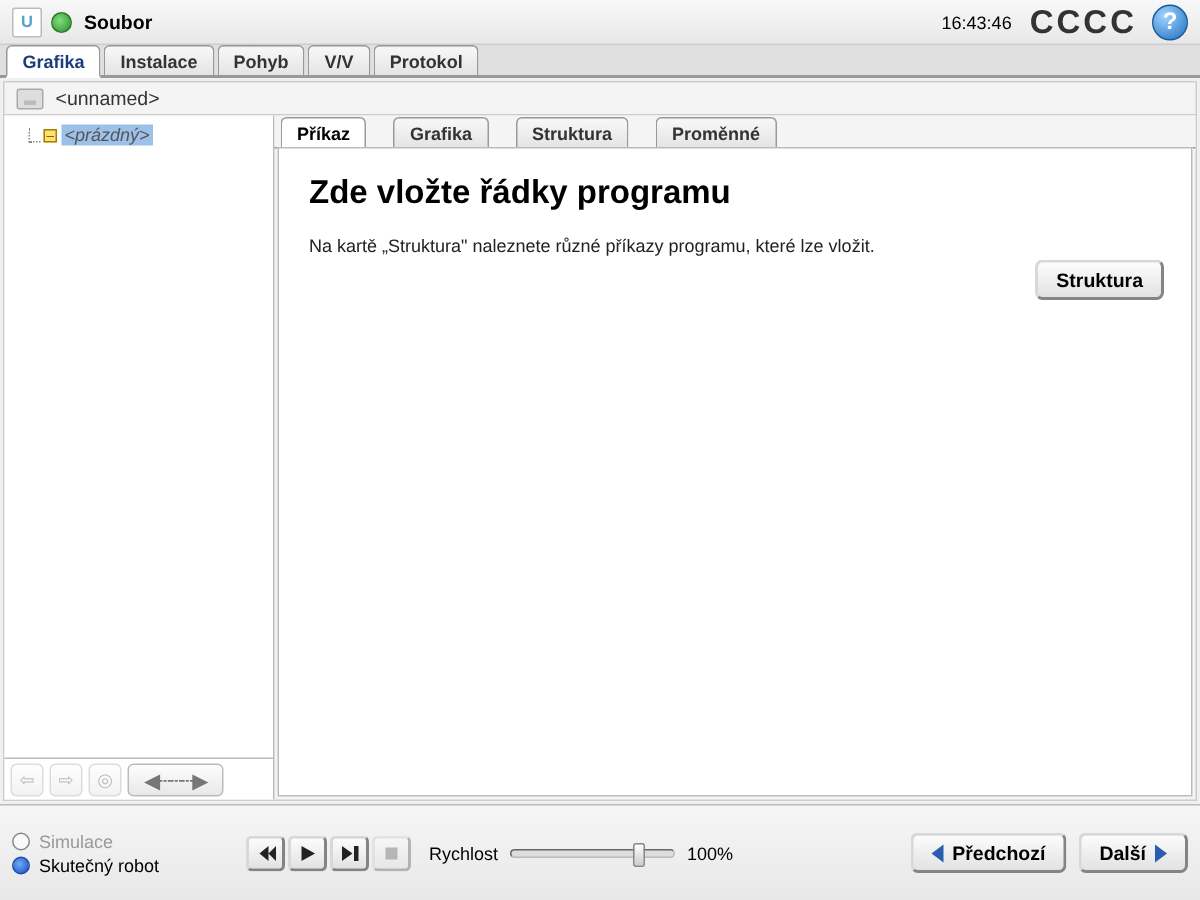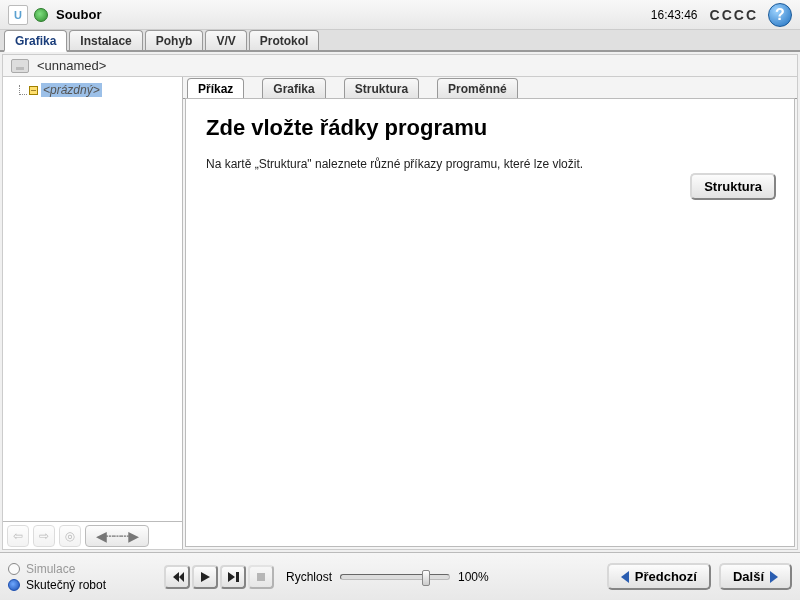--- a/index.html
+++ b/index.html
@@ -6,21 +6,21 @@
   html, body { width: 800px; height: 600px; overflow: hidden; background: #f0f0f0; }
   body { display: flex; flex-direction: column; }
 
   
   .titlebar { height: 30px; background: linear-gradient(#f8f8f8,#e8e8e8); border-bottom: 1px solid #ccc; display: flex; align-items: center; padding: 0 8px; font-size: 13px; }
   .titlebar .ur-logo { width: 20px; height: 20px; background: #fff; border:1px solid #bbb; border-radius:2px; color:#5aa0d0; font-weight:bold; font-size:11px; display:flex; align-items:center; justify-content:center; margin-right:6px; }
   .titlebar .globe-icon { width: 14px; height: 14px; border-radius: 50%; background: radial-gradient(circle at 40% 40%, #7fe07f, #2e8b2e); border:1px solid #2a7a2a; margin-right:8px; }
   .titlebar .file-label { font-weight: bold; }
   .titlebar .spacer { flex:1; }
   .titlebar .time { font-size: 12px; margin-right: 12px; }
-  .titlebar .cccc { font-weight: bold; font-size: 14px; letter-spacing: 2px; margin-right: 10px; color:#333; }
+  .titlebar .cccc { font-weight: bold; font-size: 22px; letter-spacing: 2px; margin-right: 10px; color:#333; }
   .titlebar .help-icon { width: 24px; height: 24px; border-radius: 50%; background: radial-gradient(circle at 35% 30%, #9fd4ff, #1e6fbf); color: #fff; font-weight: bold; font-size: 16px; display:flex; align-items:center; justify-content:center; border:1px solid #1a5a99; }
 
   
   .main-tabs { height: 22px; background: #e0e0e0; border-bottom: 2px solid #999; display:flex; align-items:flex-end; padding-left:4px; font-size:12px; }
   .main-tab { padding: 3px 10px 2px 10px; border:1px solid #999; border-bottom:none; background: linear-gradient(#f8f8f8,#e4e4e4); margin-right:2px; border-radius: 4px 4px 0 0; cursor:pointer; font-weight:bold; color:#333; }
   .main-tab.active { background: #fff; color:#1a3d7a; border-bottom:2px solid #fff; position:relative; top:2px; }
 
   
   .workarea { flex:1; display:flex; flex-direction:column; background:#f4f4f4; border:1px solid #ccc; margin:2px; }
   .subbar { height: 22px; display:flex; align-items:center; border-bottom:1px solid #ccc; }
@@ -50,21 +50,21 @@
   .sub-tab.active { background:#fff; color:#000; position:relative; top:1px; border-bottom:1px solid #fff; }
 
   .content { flex:1; background:#fff; border:1px solid #bbb; margin: -1px 2px 2px 2px; padding: 16px 20px; position:relative; }
   .content h1 { font-size:22px; font-weight:bold; margin-bottom:16px; font-family: Verdana, sans-serif; }
   .content p { font-size:12px; color:#222; margin-bottom:14px; }
   .struct-btn { position:absolute; right:18px; top:74px; }
 
   .btn3d { border:2px outset #d8d8d8; background:linear-gradient(#fcfcfc,#e2e2e2); border-radius:5px; padding:4px 12px; font-size:13px; font-weight:bold; cursor:pointer; display:inline-flex; align-items:center; gap:6px; }
 
   
-  .footer { height: 48px; border-top:1px solid #bbb; background:linear-gradient(#f6f6f6,#e8e8e8); display:flex; align-items:center; padding:0 8px; font-size:12px; }
+  .footer { height: 64px; border-top:1px solid #bbb; background:linear-gradient(#f6f6f6,#e8e8e8); display:flex; align-items:center; padding:0 8px; font-size:12px; }
   .footer-left { width:150px; }
   .radio-row { display:flex; align-items:center; gap:6px; height:16px; }
   .radio-dot { width:12px;height:12px;border:1px solid #888;border-radius:50%; background:#fafafa; }
   .radio-dot.on { background: radial-gradient(circle at 40% 40%, #6fa8ff, #1a4db0); border-color:#1a4db0; }
   .radio-label.disabled { color:#999; }
 
   .playbar { display:flex; align-items:center; gap:2px; margin-left:6px;justify-content:center; }
   .pbtn { width:26px;height:24px; border:2px outset #d8d8d8; border-radius:4px; background:linear-gradient(#fcfcfc,#e2e2e2); display:flex; align-items:center; justify-content:center; cursor:pointer; }
   .pbtn svg { width:14px; height:14px; }
   .pbtn.disabled { opacity:0.55; }

